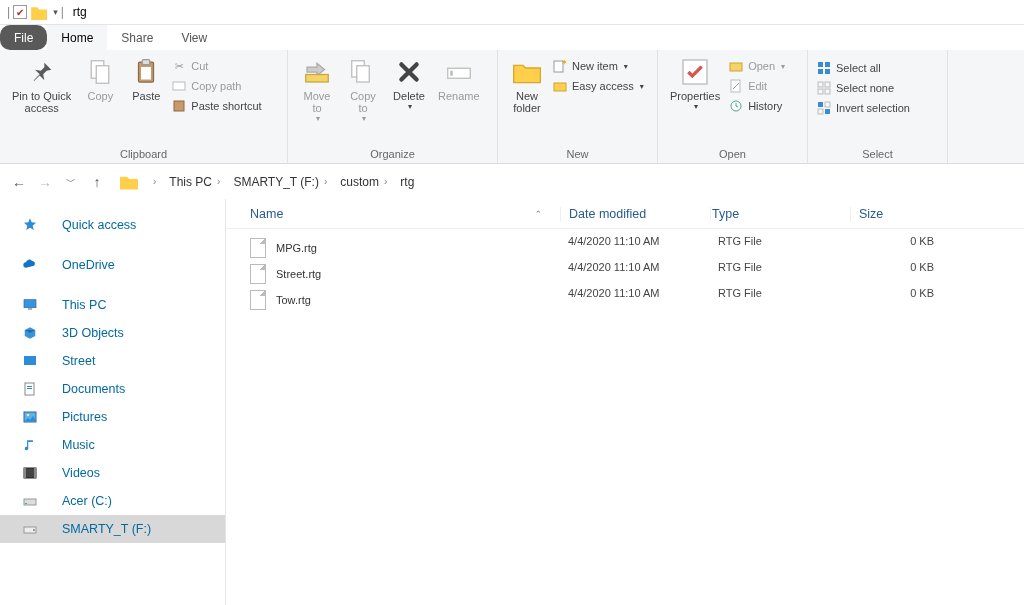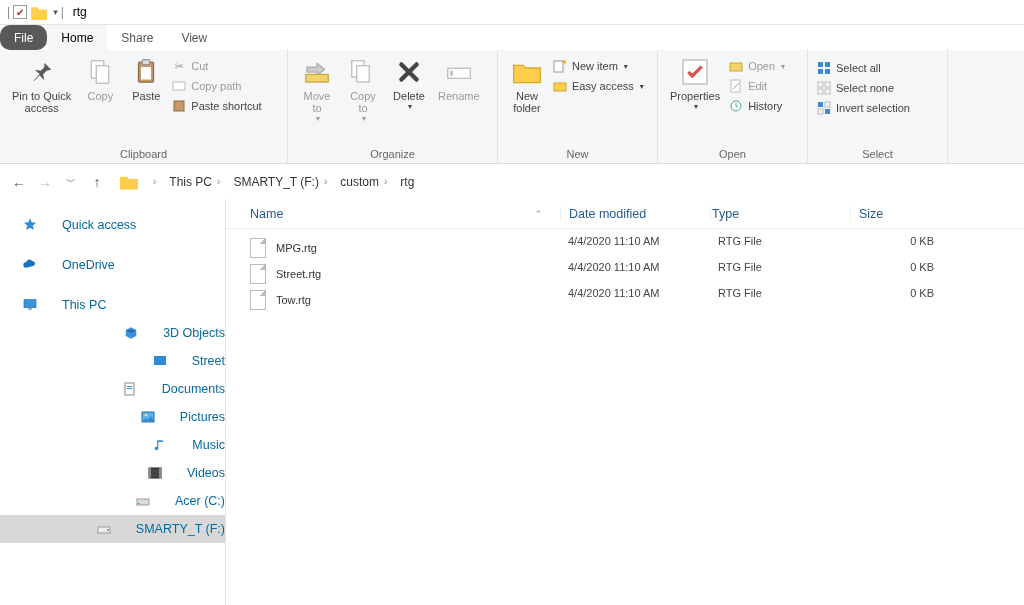--- a/index.html
+++ b/index.html
@@ -30,21 +30,21 @@
   .navbar { height: 35px; display: flex; align-items: center; padding: 0 8px; gap:4px; }
   .nav-arrow { width:22px; height:22px; display:flex; align-items:center; justify-content:center; color:#555; font-size:14px;}
   .nav-arrow.dis { color:#bbb;}
   .addr { flex:0 0 auto; display:flex; align-items:center; margin-left:8px;}
   .addr .folder-ico { width:18px; height:16px; background:#ffcf4b; clip-path: polygon(0 20%, 40% 20%, 50% 35%, 100% 35%, 100% 100%, 0 100%); margin-right:6px;}
   .crumb { display:flex; align-items:center; padding:0 4px; color:#333; font-size:12px;}
   .crumb .gt { color:#888; margin:0 5px; font-size:10px;}
   .main { display:flex; height: calc(605px - 25px - 25px - 114px - 35px);}
   .navpane { width:226px; border-right:1px solid #e5e5e5; padding-top:12px; overflow:hidden;}
   .nav-item { display:flex; align-items:center; height:28px; padding-left:22px; gap:24px; font-size:12.5px; color:#0369a1;}
-  .nav-item.child { justify-content:flex-end;}
+  .nav-item.child { }
   .nav-item.selected { background:#d8d8d8;}
   .nav-ico { width:16px; height:16px; display:inline-flex; align-items:center; justify-content:center;}
   .content { flex:1; display:flex; flex-direction:column;}
   .colheads { height:30px; display:flex; align-items:center; border-bottom:1px solid #eee; color:#285a8d; font-size:12.5px; padding-left:24px;}
   .col-name { width:310px; display:flex; align-items:center; gap:90px;}
   .col-sort { font-size:9px; color:#888; margin-left:auto; margin-right:18px;}
   .col-date { width:150px; border-left:1px solid #eee; padding-left:8px;}
   .col-type { width:140px; border-left:1px solid #eee; padding-left:1px;}
   .col-size { width:100px; border-left:1px solid #eee; padding-left:8px;}
   .files { padding-top:6px;}

